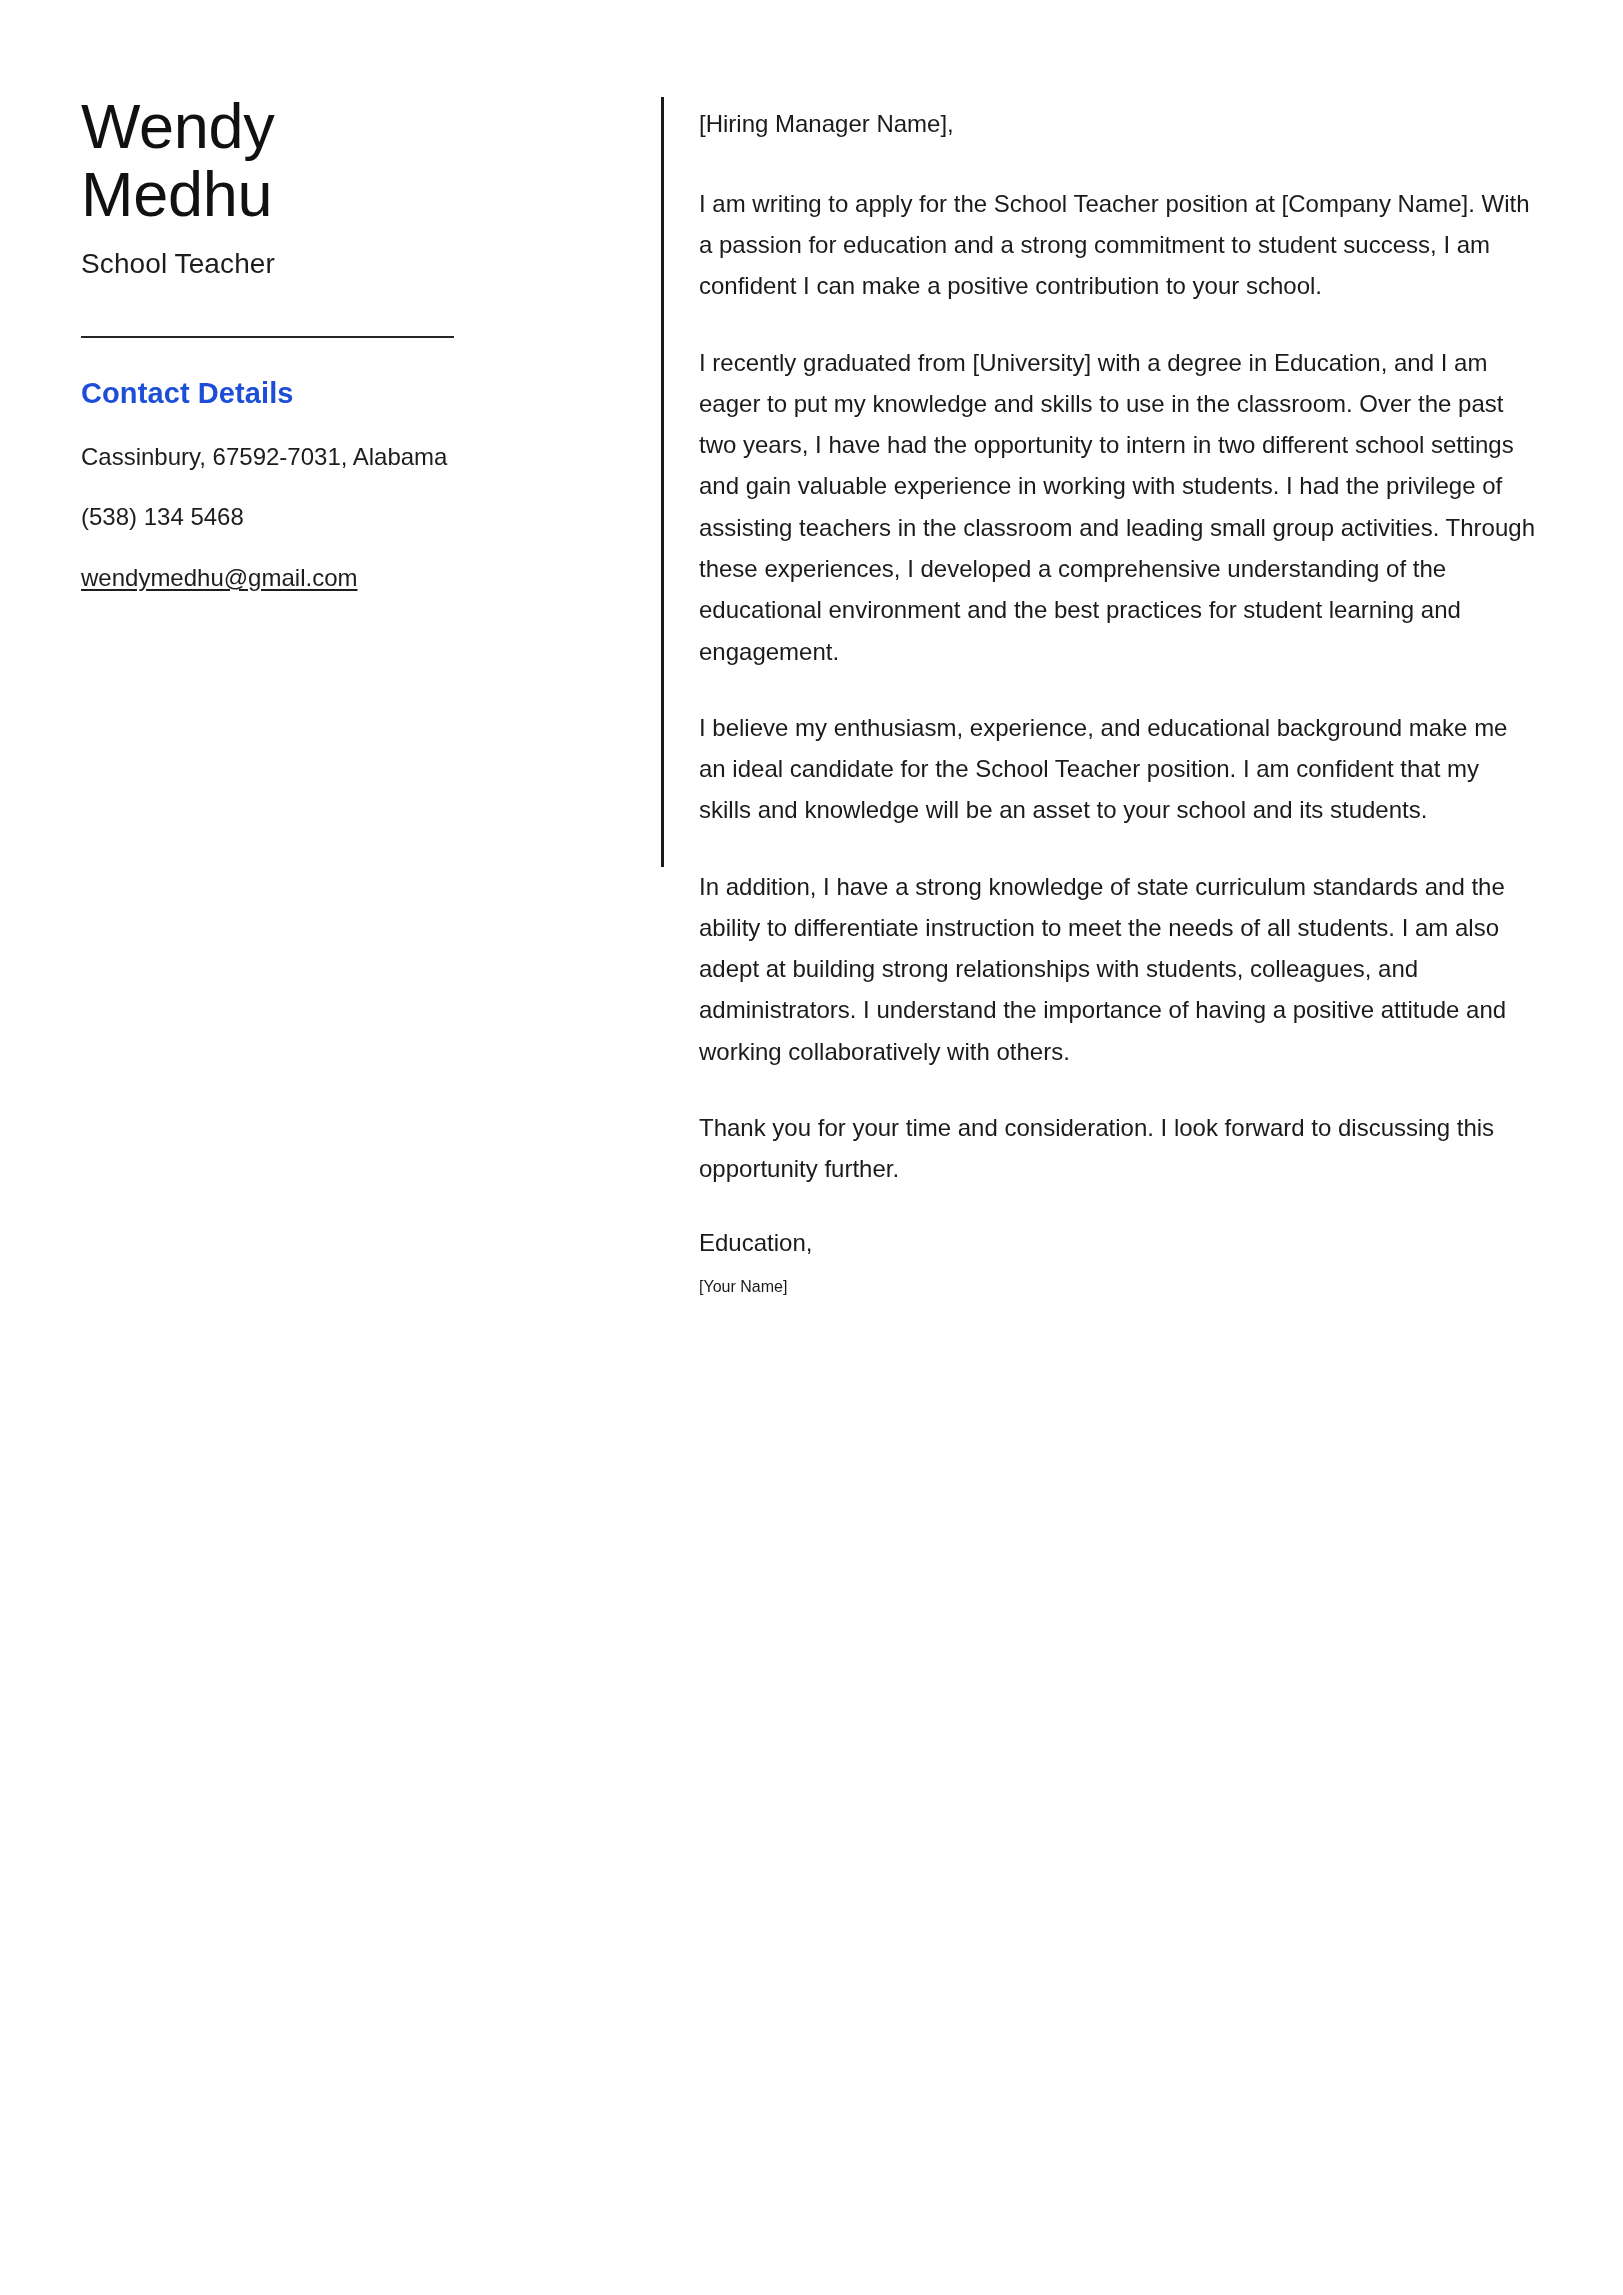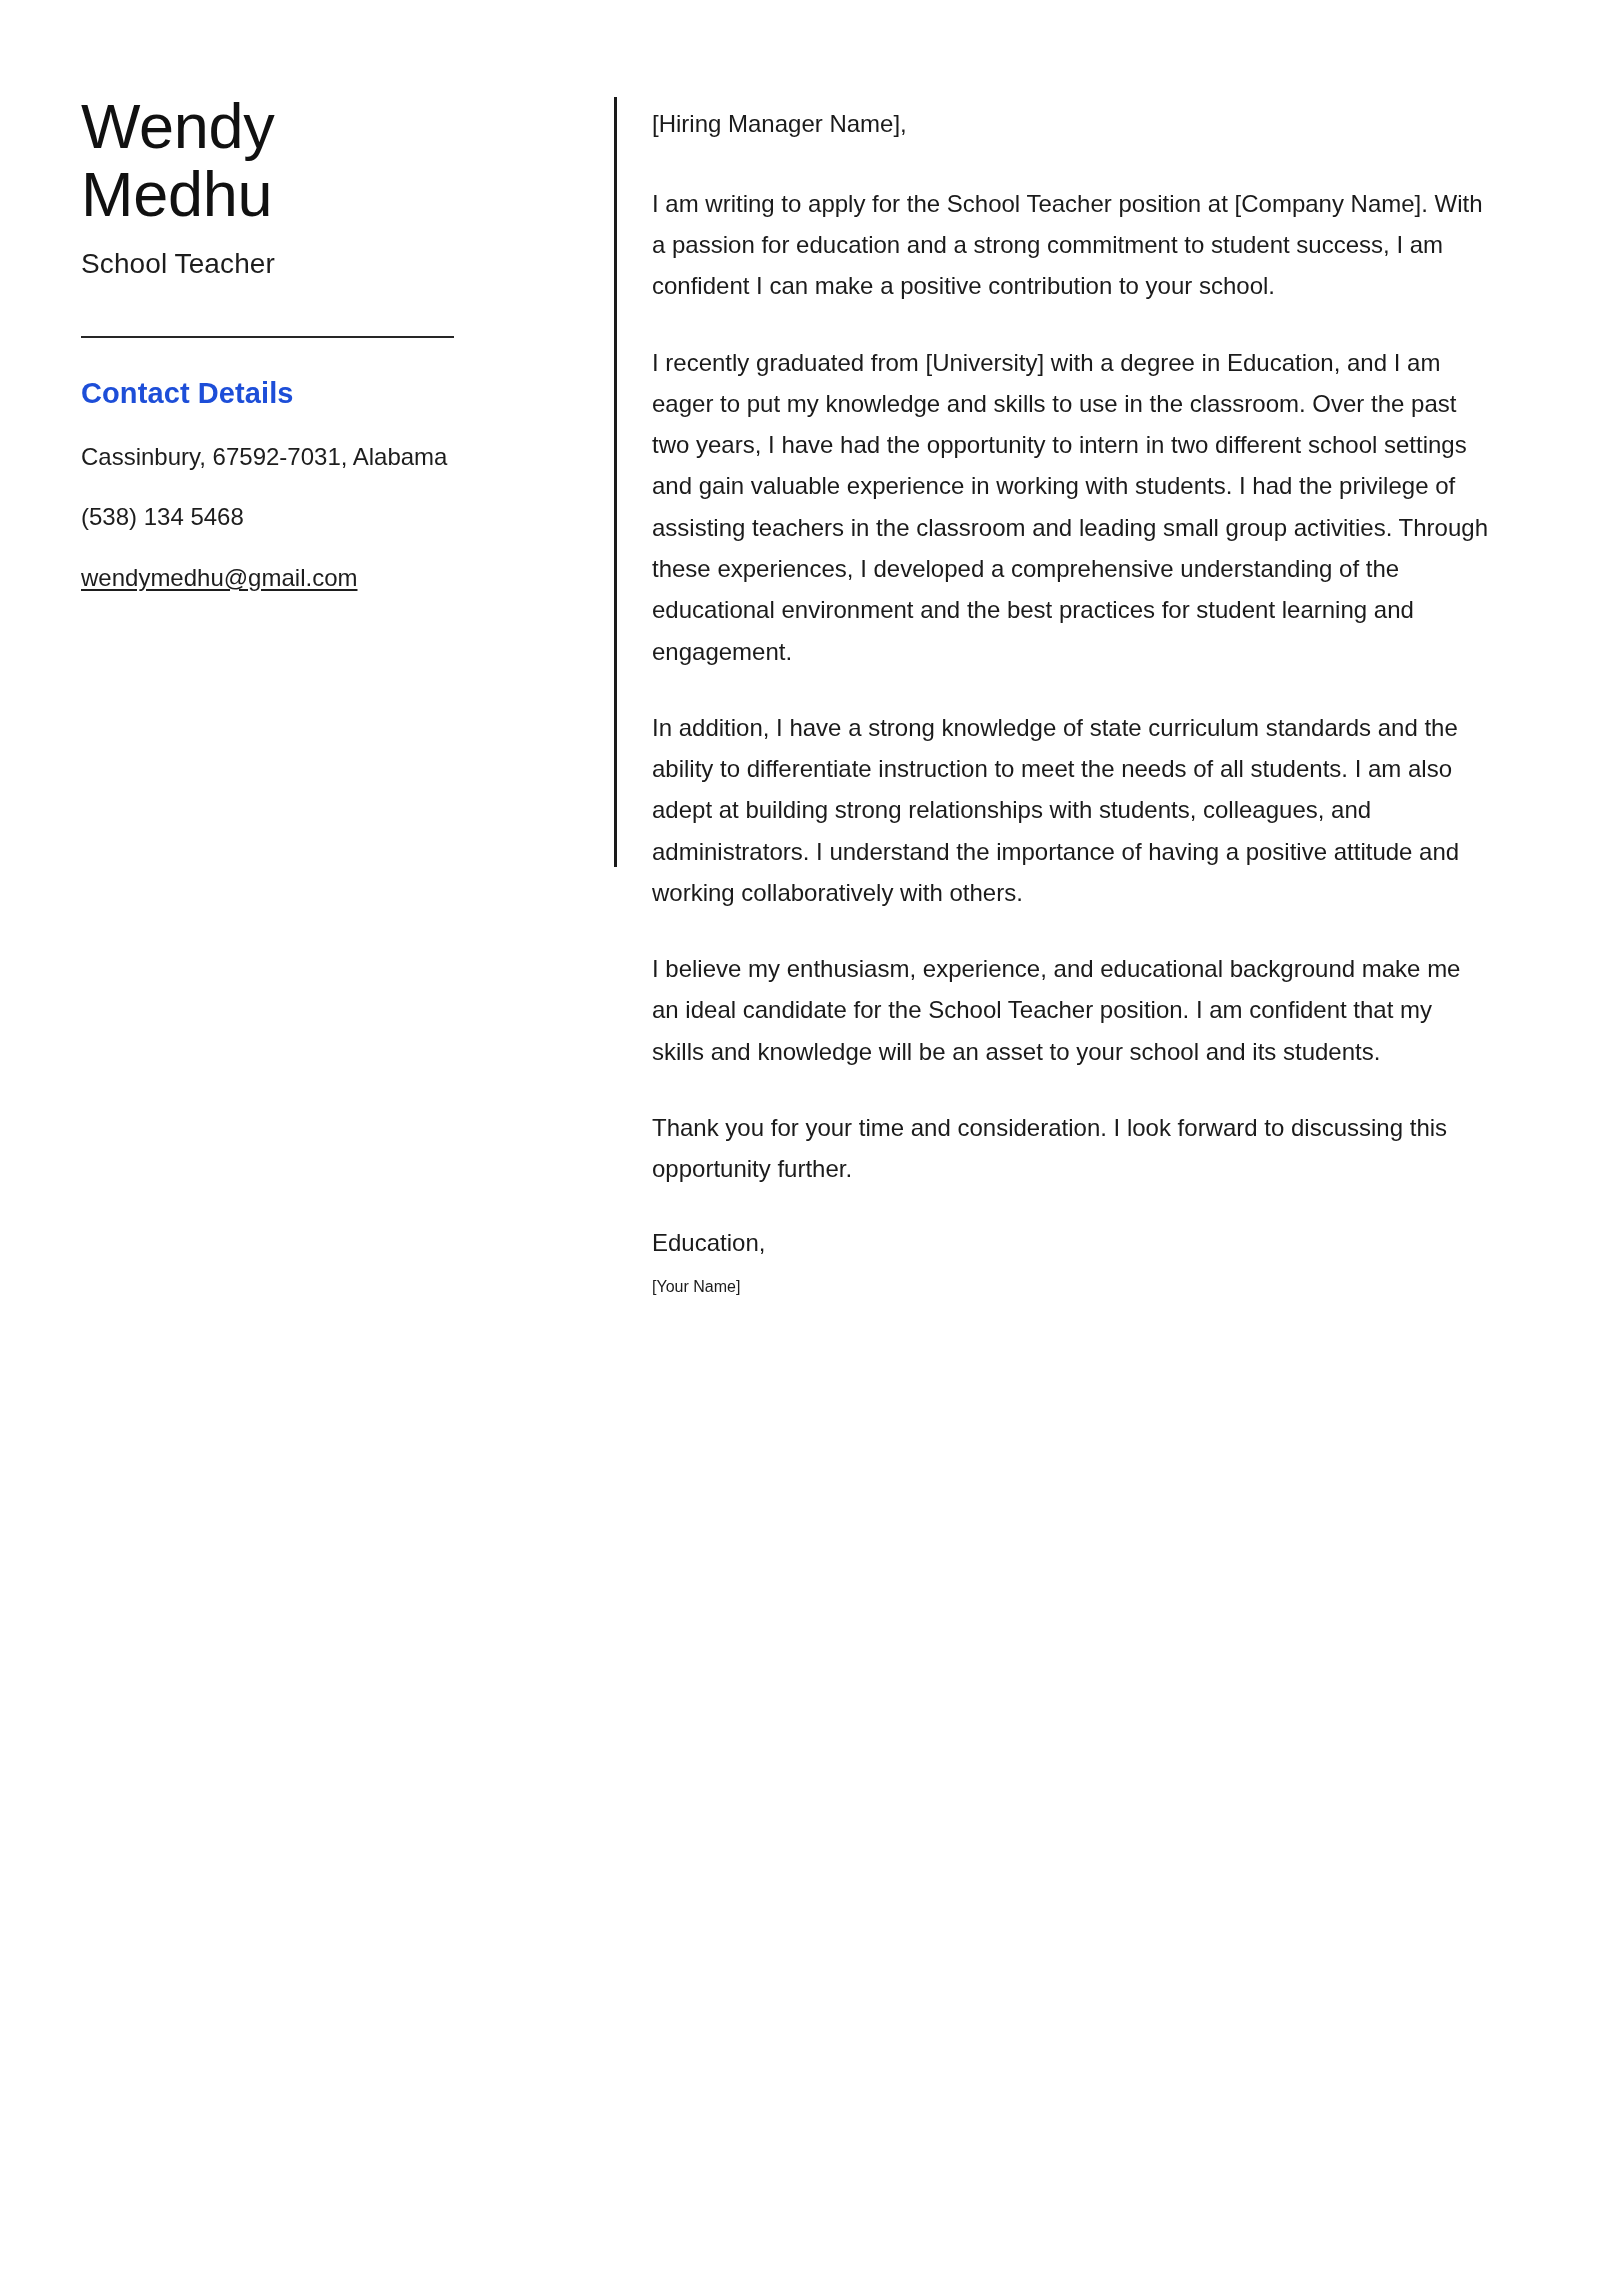--- a/index.html
+++ b/index.html
@@ -28,21 +28,21 @@
     left: 0;
     top: 0;
     width: 1623px;
     display: flex;
     flex-direction: row;
     align-items: flex-start;
   }
 
   
   .sidebar {
-    width: 614px;
+    width: 661px;
     padding-left: 81px;
     padding-top: 92px;
     box-sizing: border-box;
   }
 
   .name-block {
     margin-bottom: 0;
   }
 
   .first-name,
@@ -173,22 +173,22 @@
     </div>
 
     <div class="letter-wrap">
       <div class="vertical-rule"></div>
 
       <div class="letter-body">
         <p class="salutation">[Hiring Manager Name],</p>
 
         <p class="para">I am writing to apply for the School Teacher position at [Company Name]. With a passion for education and a strong commitment to student success, I am confident I can make a positive contribution to your school.</p>
         <p class="para">I recently graduated from [University] with a degree in Education, and I am eager to put my knowledge and skills to use in the classroom. Over the past two years, I have had the opportunity to intern in two different school settings and gain valuable experience in working with students. I had the privilege of assisting teachers in the classroom and leading small group activities. Through these experiences, I developed a comprehensive understanding of the educational environment and the best practices for student learning and engagement.</p>
+        <p class="para">I believe my enthusiasm, experience, and educational background make me an ideal candidate for the School Teacher position. I am confident that my skills and knowledge will be an asset to your school and its students.</p>
         <p class="para">In addition, I have a strong knowledge of state curriculum standards and the ability to differentiate instruction to meet the needs of all students. I am also adept at building strong relationships with students, colleagues, and administrators. I understand the importance of having a positive attitude and working collaboratively with others.</p>
-        <p class="para">I believe my enthusiasm, experience, and educational background make me an ideal candidate for the School Teacher position. I am confident that my skills and knowledge will be an asset to your school and its students.</p>
         <p class="para">Thank you for your time and consideration. I look forward to discussing this opportunity further.</p>
 
         <p class="closing">Education,</p>
         <p class="closing-name">[Your Name]</p>
       </div>
     </div>
 
   </div>
 </div>
 

